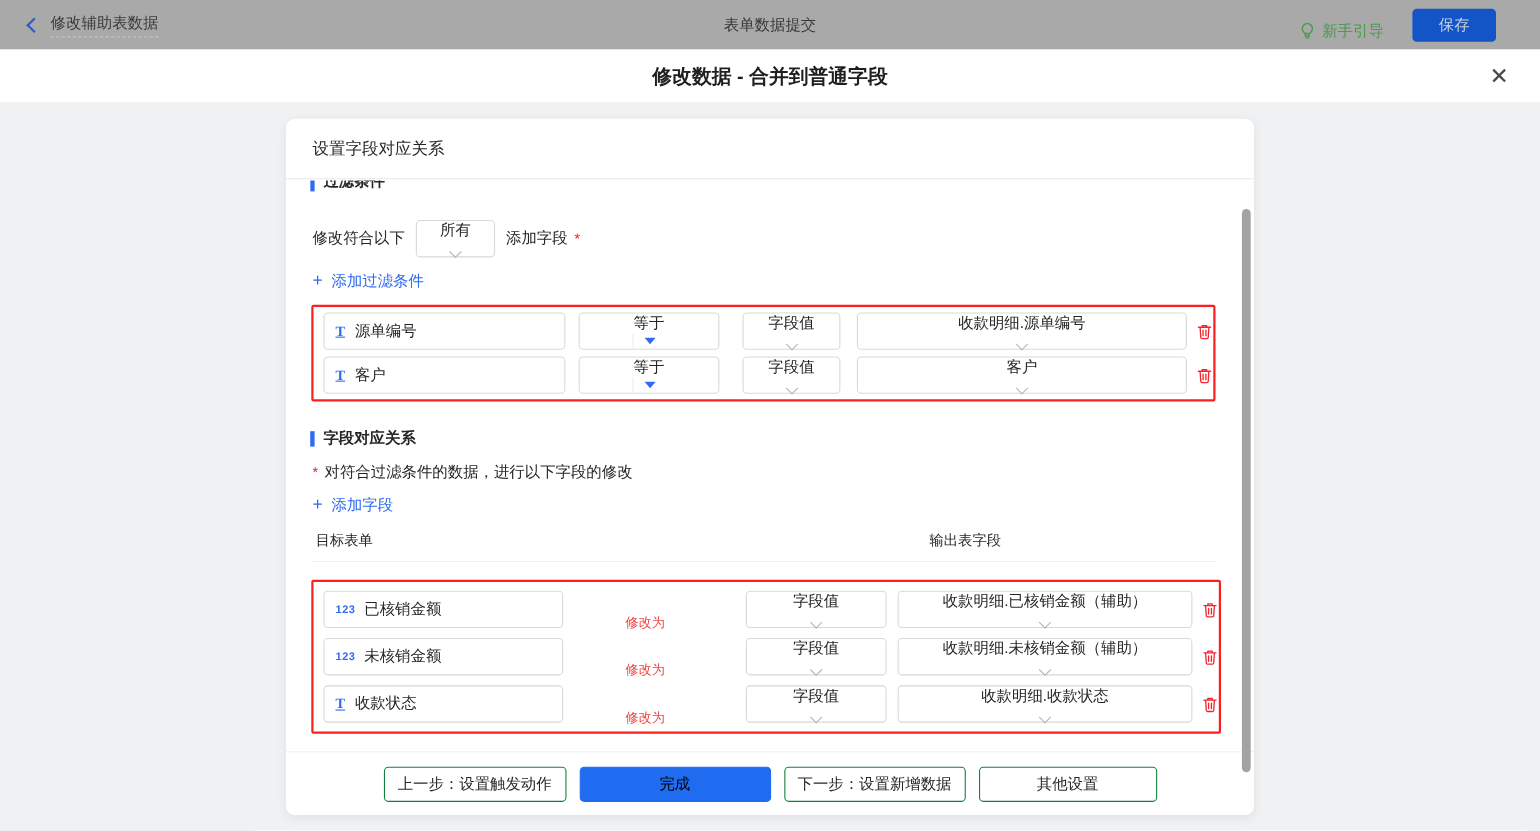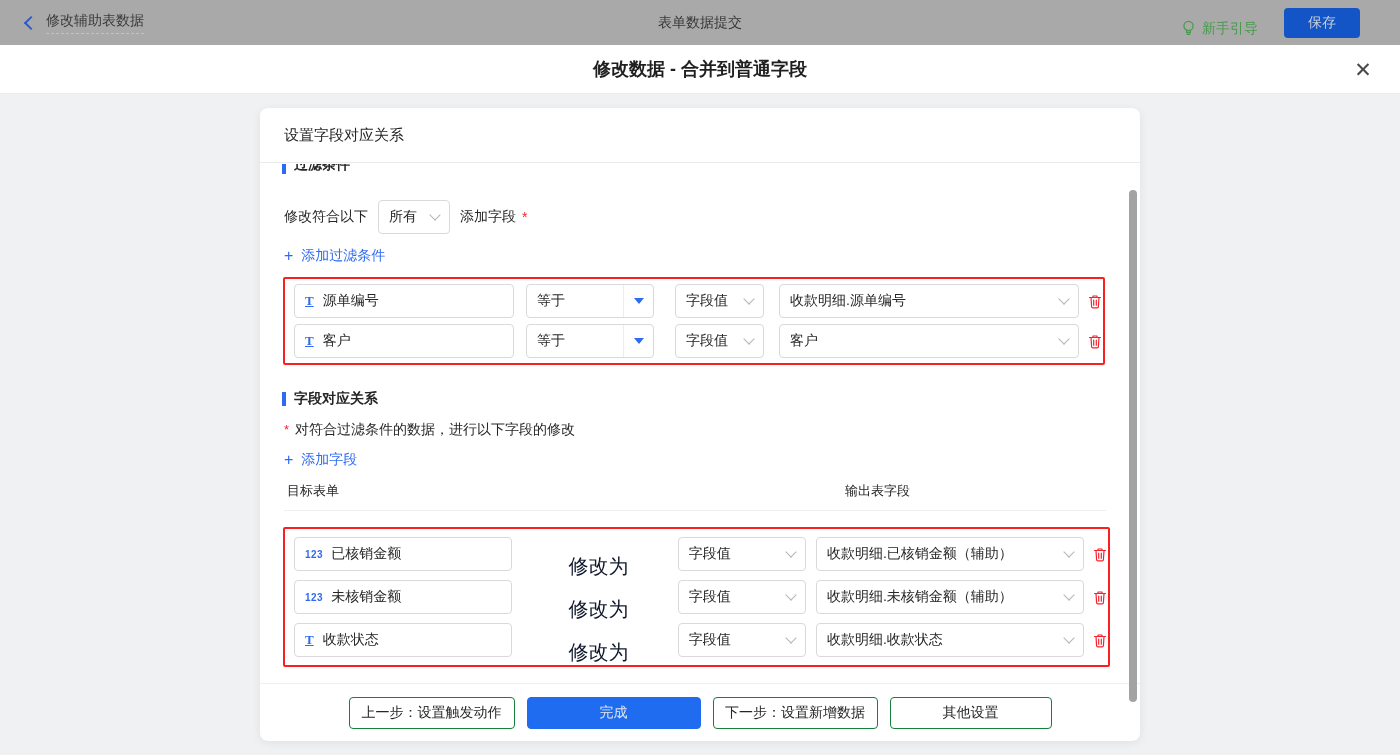--- a/index.html
+++ b/index.html
@@ -30,21 +30,21 @@
   .panel { position:absolute; left:260px; top:108px; width:880px; height:633px; background:#fff;
     border-radius:8px; box-shadow:0 2px 10px rgba(0,0,0,.07); }
   .panel-header { position:absolute; left:0; top:0; width:100%; height:55px; border-bottom:1px solid #ebebeb;
     display:flex; align-items:center; padding-left:24px; font-size:15px; color:#262626; }
   .sec-title { display:flex; align-items:center; font-weight:bold; font-size:14px; color:#262626; }
   .sec-bar { width:4px; height:14px; background:#2e6bf2; margin-right:8px; }
   .clip-wrap { position:absolute; left:22px; top:56px; height:11px; overflow:hidden; width:300px; }
   .clip-wrap .sec-title { margin-top:-8px;align-items:flex-end; }
   .match-row { position:absolute; left:24px; top:92px; height:34px; display:flex; align-items:center; }
   .select-box { height:34px; background:#fff; border:1px solid #d9d9d9; border-radius:4px;
-    display:flex; align-items:center; padding:0 10px; cursor:pointer; font-size:14px; color:#262626; }
+    display:flex; align-items:center; padding:0 10px; cursor:pointer; font-size:14px; color:#262626;flex-direction:column; }
   .chev { width:8px; height:8px; border-right:1.5px solid #b5b5b5; border-bottom:1.5px solid #b5b5b5;
     transform:rotate(45deg); margin-top:-4px; flex:none; }
   .tri { width:0; height:0; border-left:5px solid transparent; border-right:5px solid transparent;
     border-top:6px solid #2e6bf2; flex:none; }
   .req { color:#f5222d; font-size:14px; margin-left:6px; }
   .add-link { position:absolute; left:24px; display:flex; align-items:center; gap:8px;
     color:#2e6bf2; font-size:14px; cursor:pointer; }
   .plus { font-size:16px; line-height:1; }
   
   .red-box { position:absolute; left:23px; border:2px solid #fb1f1f; border-radius:2px;
@@ -59,36 +59,36 @@
     margin-right:9px; font-family:"Liberation Serif","DejaVu Serif",serif; }
   .type-ico-123 { color:#2e6bf2; font-size:10px; font-weight:bold; margin-right:8px; letter-spacing:.5px; }
   .f-op { width:128px; margin-left:12px; padding:0; }
   .f-op .op-text { padding:0 10px; flex:1; }
   .f-op .tri-zone { width:30px; height:100%; border-left:1px solid #ededed;
     display:flex; align-items:center; justify-content:center; }
   .f-type { width:89px; margin-left:21px; justify-content:space-between; }
   .m-type { width:129px; margin-left:10px; justify-content:space-between; }
   .f-val { width:300px; margin-left:15px; justify-content:space-between; }
   .m-val { width:270px; margin-left:10px; justify-content:space-between; }
-  .modify-label { width:100px; margin-left:56px; font-size:20px; color:#0f172a;margin-top:24px; }
+  .modify-label { width:100px; margin-left:56px; font-size:12px; color:#ef4444;margin-top:24px; }
   .trash-btn { background:none; border:none; cursor:pointer; margin-left:8px; padding:0;
     display:flex; align-items:center; }
   .desc-row { position:absolute; left:24px; top:313px; font-size:14px; color:#262626; }
   .desc-row .star { color:#f5222d; margin-right:6px; font-size:13px; }
   .cols-row { position:absolute; left:27px; top:374px; width:818px; font-size:13px; color:#262626; }
   .col-output { position:absolute; left:558px; top:0; }
   .hr { position:absolute; background:#efefef; height:1px; }
   .hr-cols { left:24px; top:402px; width:822px; }
   .hr-footer { left:0; top:575px; width:100%; }
   
   .footer { position:absolute; left:0; top:589px; width:100%; display:flex; justify-content:center; gap:12px; }
   .btn { height:32px; border:1px solid #15803d; border-radius:4px; background:#fff; color:#262626;
     font-size:14px; cursor:pointer; font-family:inherit; }
   .btn-prev { width:166px; } .btn-next { width:165px; } .btn-other { width:162px; }
-  .btn-done { width:174px; background:#1f6cf0; border-color:#1f6cf0; color:#e5e5e5; }
+  .btn-done { width:174px; background:#1f6cf0; border-color:#1f6cf0; color:#000000; }
   
   .scroll-thumb { position:absolute; right:3px; top:82px; width:8px; height:512px;
     background:#a3a3a3; border-radius:4px; cursor:pointer; }
 </style>
 </head>
 <body>
 
 <div class="topbar">
   <div class="back-btn">
     <span class="back-chev"></span>

